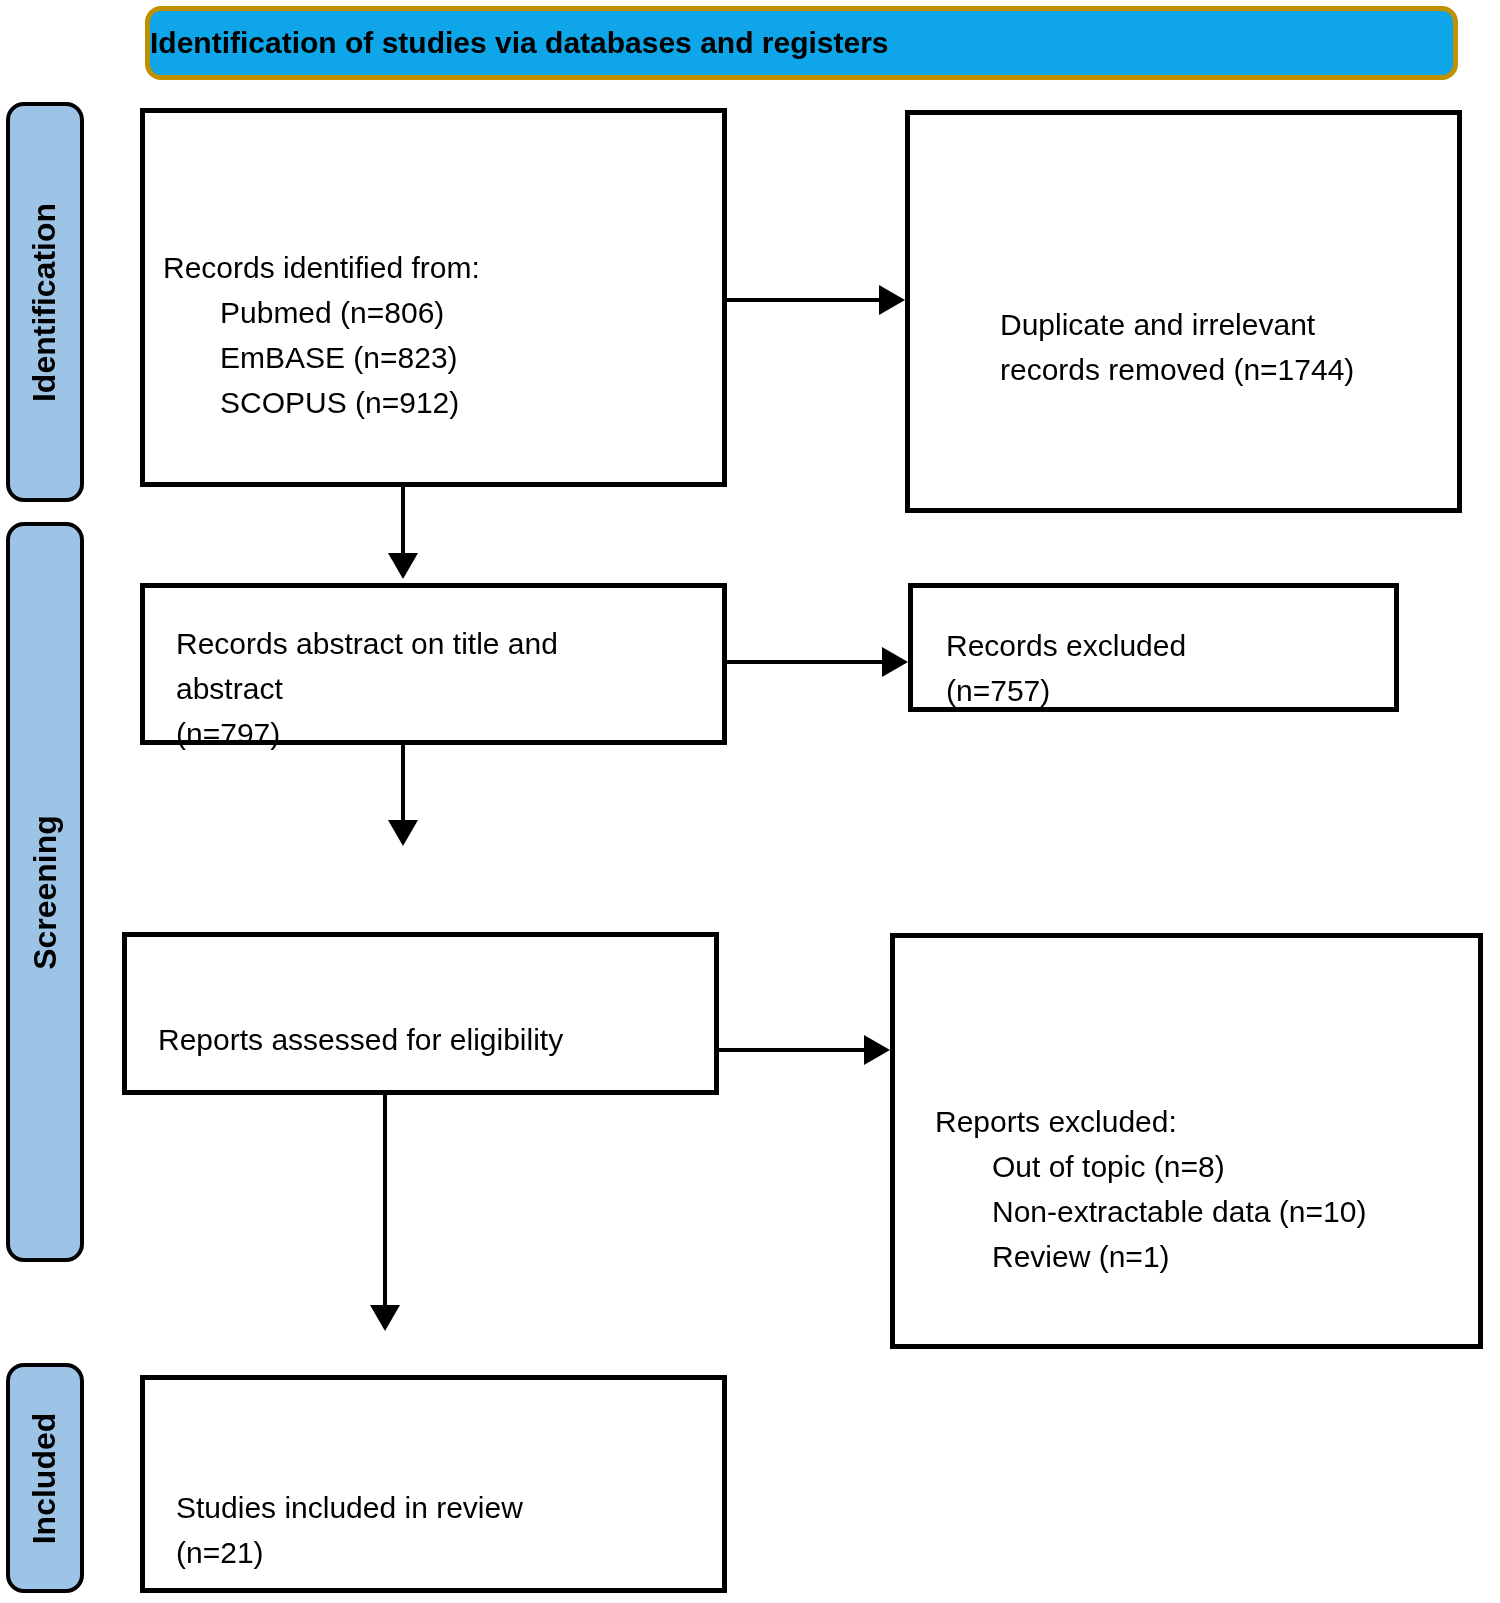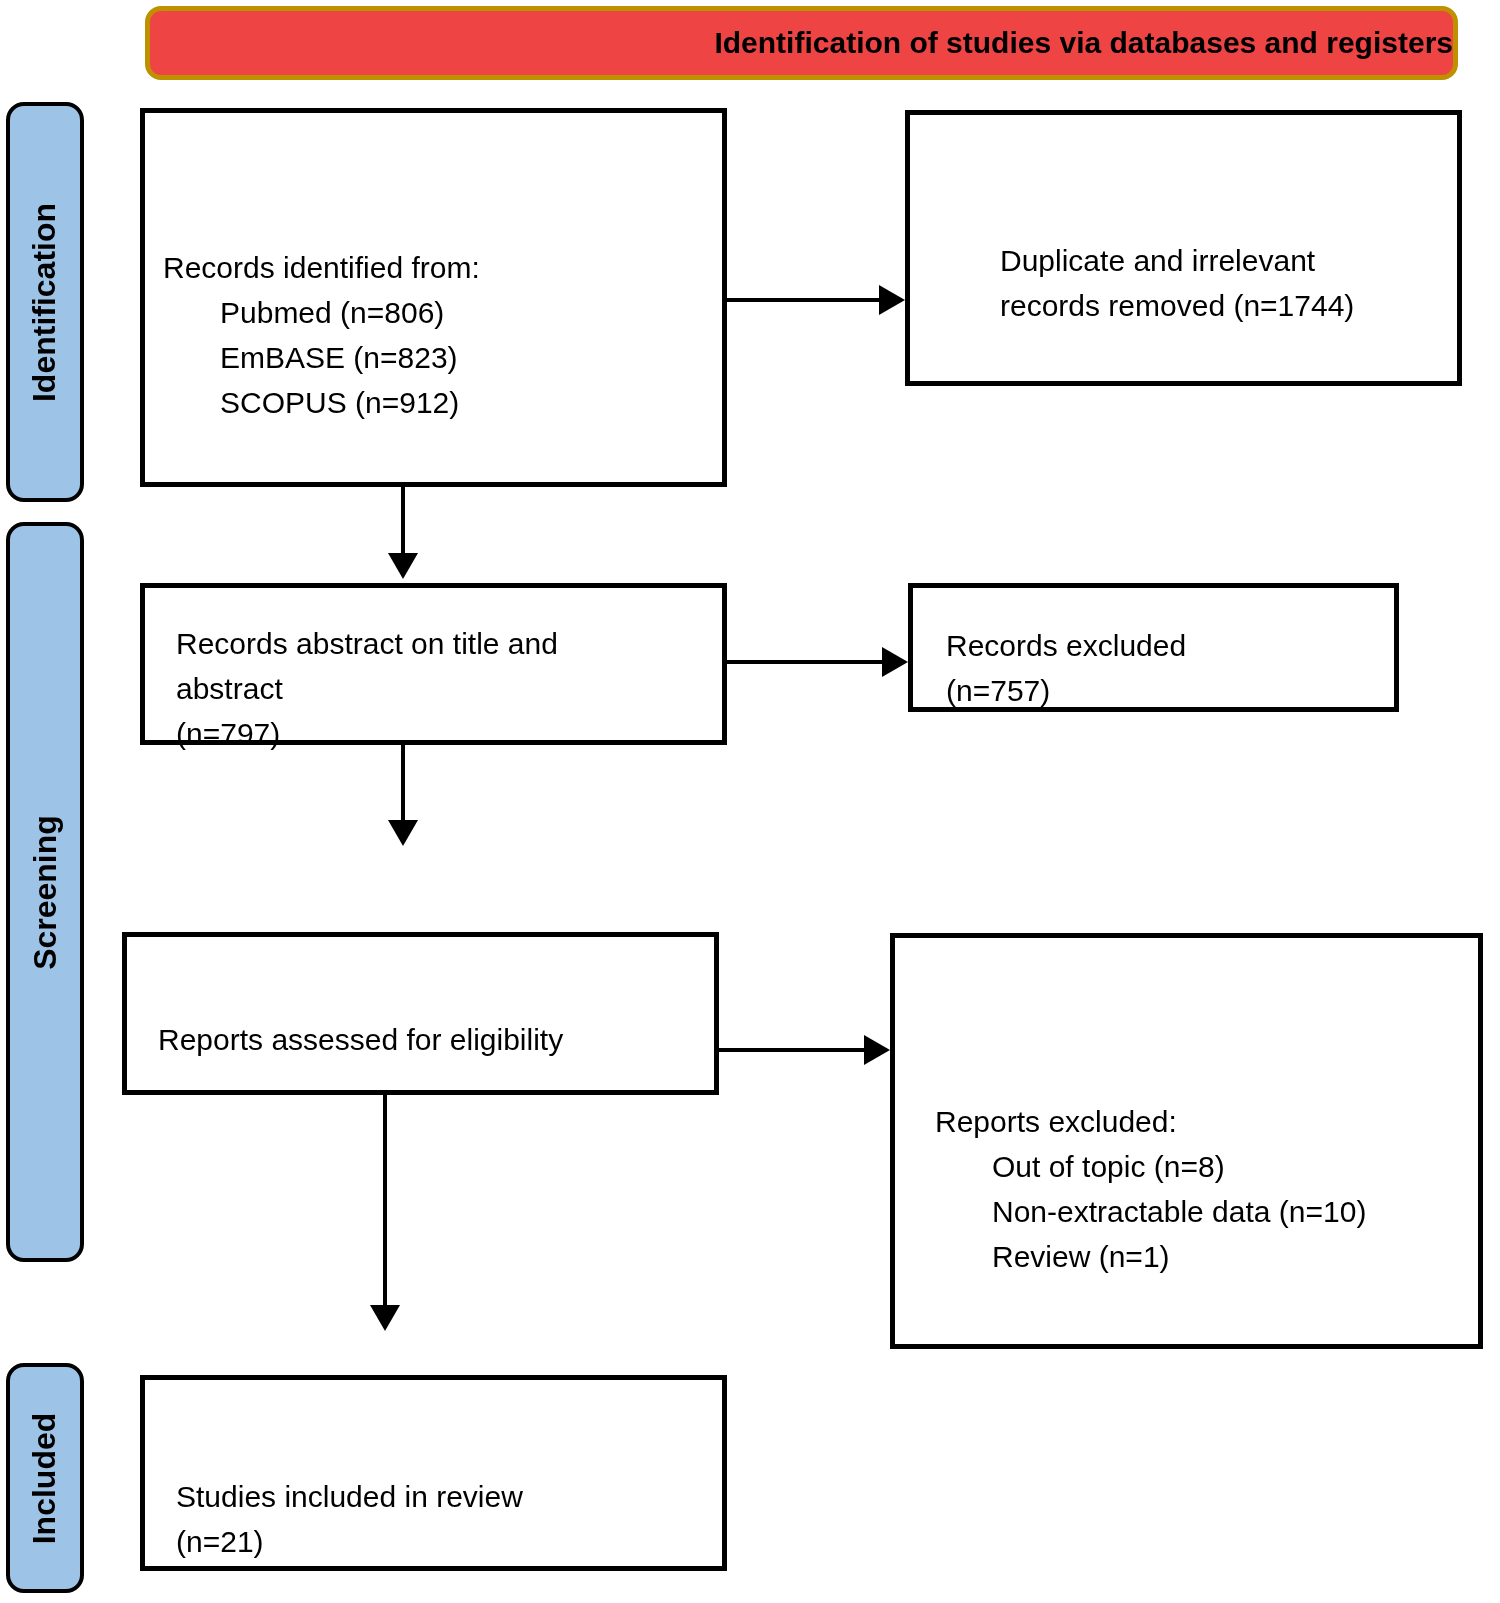--- a/index.html
+++ b/index.html
@@ -11,25 +11,25 @@
     font-family: "Liberation Sans", sans-serif;
     color: #000;
     overflow: hidden;
   }
 
   
   .banner {
     position: absolute;
     left: 145px; top: 6px;
     width: 1313px; height: 74px;
-    background: #ef4444;
+    background: #0ea5e9;
     border: 5px solid #BF9000;
     border-radius: 16px;
     box-sizing: border-box;
-    display: flex; align-items: center; justify-content: flex-end;
+    display: flex; align-items: center; justify-content: flex-start;
     font-size: 30px; font-weight: bold;
   }
 
   
   .stage {
     position: absolute;
     left: 6px; width: 78px;
     background: #9DC3E6;
     border: 4px solid #000;
     border-radius: 18px;
@@ -53,36 +53,36 @@
     box-sizing: border-box;
     display: flex; flex-direction: column; justify-content: center;
     font-size: 30px; line-height: 45px;
   }
   .box .inner { width: 100%; }
   .indent { padding-left: 57px; }
 
   .box-identified       { left: 140px; top: 108px;  width: 587px; height: 379px; }
   .box-identified .inner { padding-left: 18px; margin-top: 75px; }
 
-  .box-duplicates       { left: 905px; top: 110px;  width: 557px; height: 276px; }
+  .box-duplicates       { left: 905px; top: 110px;  width: 557px; height: 403px; }
   .box-duplicates .inner { padding-left: 90px; margin-top: 70px; }
 
   .box-screened         { left: 140px; top: 583px;  width: 587px; height: 162px; }
   .box-screened .inner  { padding-left: 31px; margin-top: 48px; }
 
   .box-rec-excluded     { left: 908px; top: 583px;  width: 491px; height: 129px; }
   .box-rec-excluded .inner { padding-left: 33px; margin-top: 40px; }
 
   .box-assessed         { left: 122px; top: 932px;  width: 597px; height: 163px; }
   .box-assessed .inner  { padding-left: 31px; margin-top: 52px; }
 
   .box-rep-excluded     { left: 890px; top: 933px;  width: 593px; height: 416px; }
   .box-rep-excluded .inner { padding-left: 40px; margin-top: 95px; }
 
-  .box-included         { left: 140px; top: 1375px; width: 587px; height: 196px; }
+  .box-included         { left: 140px; top: 1375px; width: 587px; height: 218px; }
   .box-included .inner  { padding-left: 31px; margin-top: 92px; }
 
   
   .hline { position: absolute; height: 4px; background: #000; }
   .vline { position: absolute; width: 4px;  background: #000; }
   .head-right {
     position: absolute; width: 0; height: 0;
     border-top: 15px solid transparent;
     border-bottom: 15px solid transparent;
     border-left: 26px solid #000;

